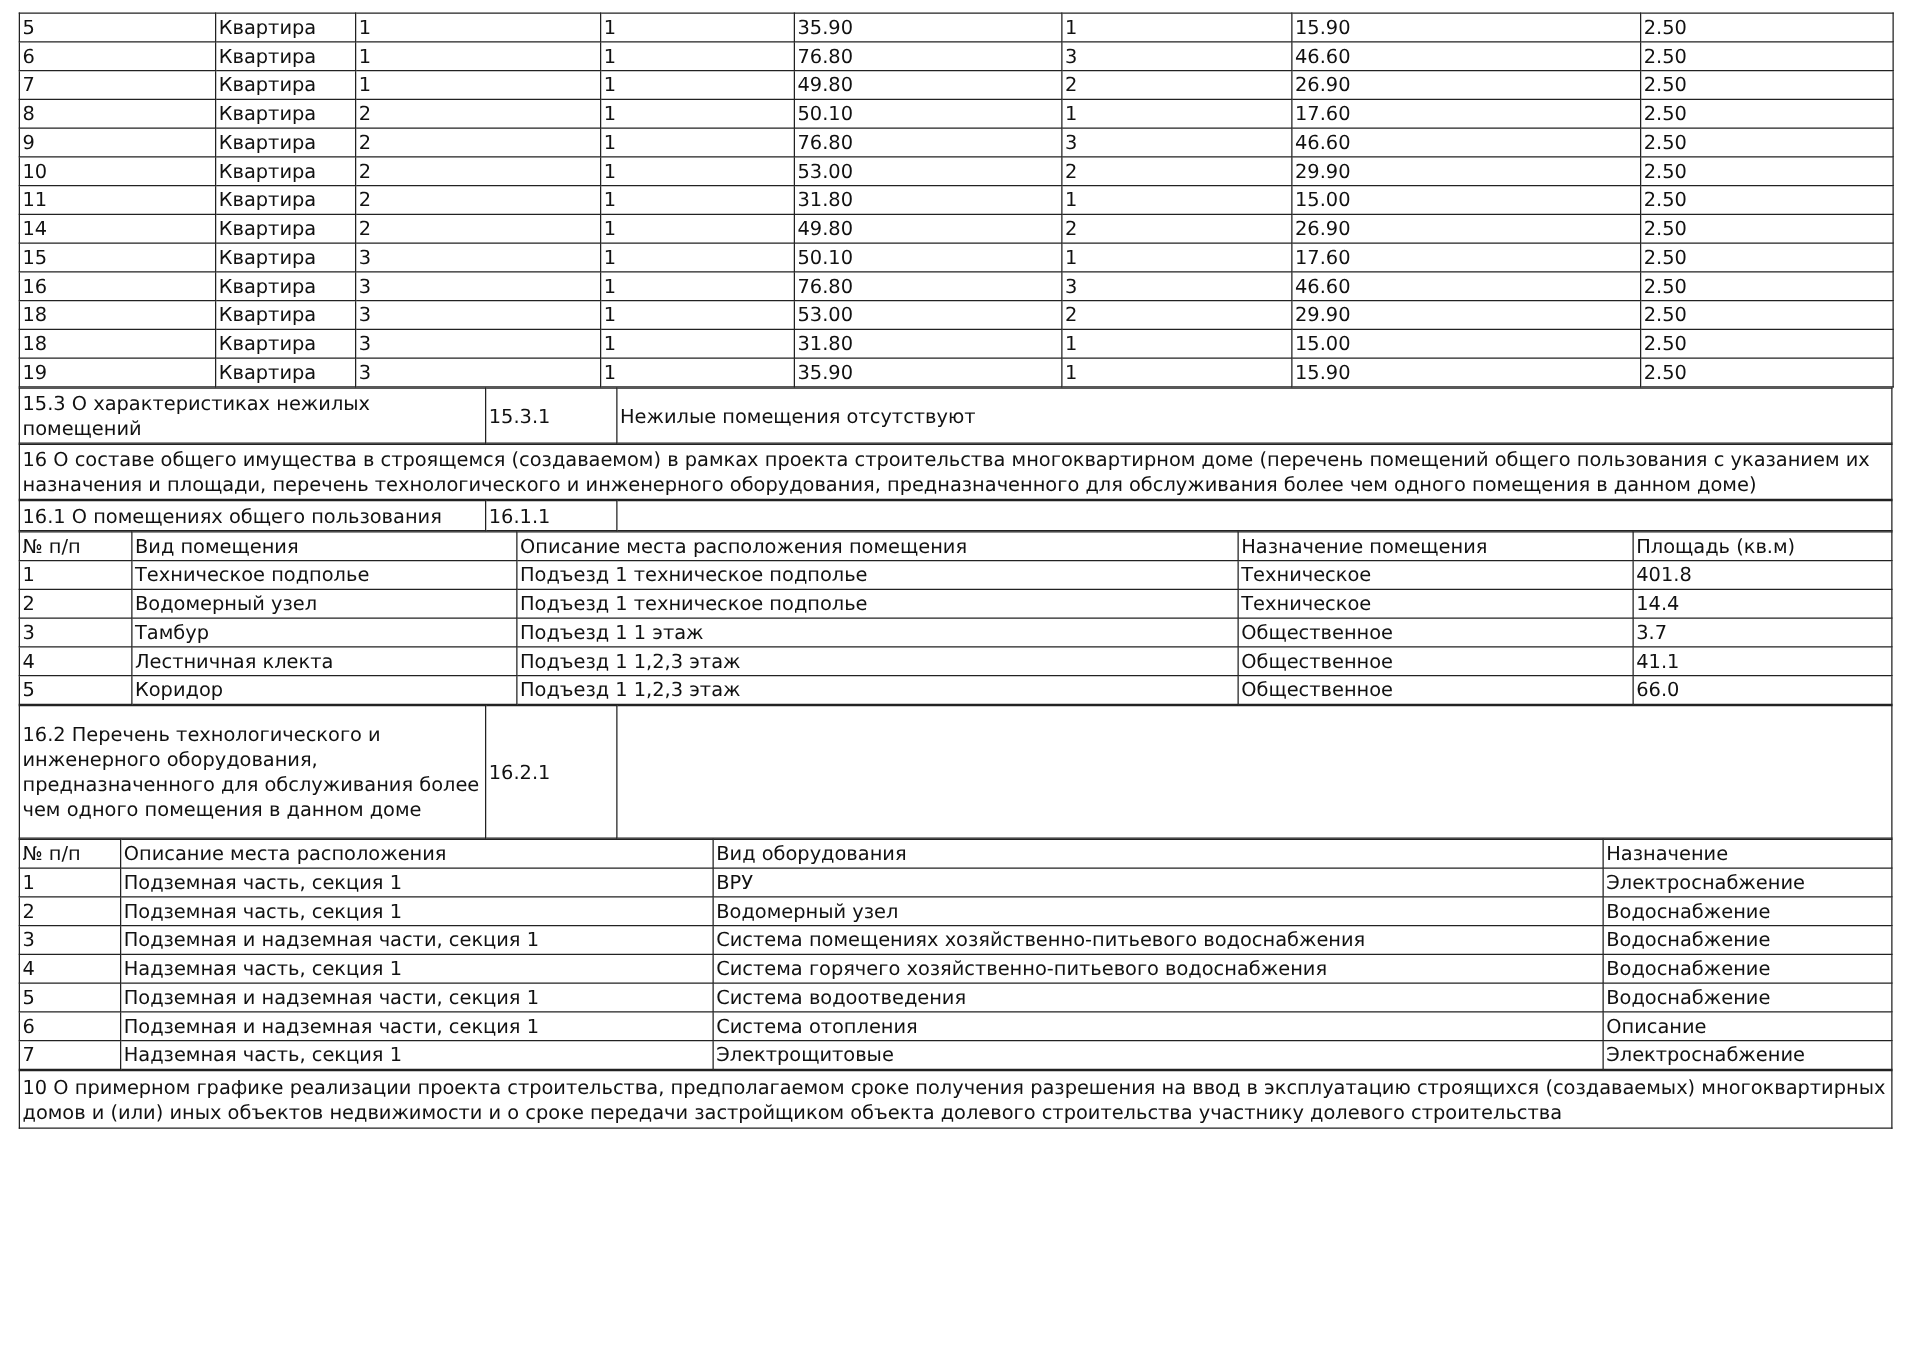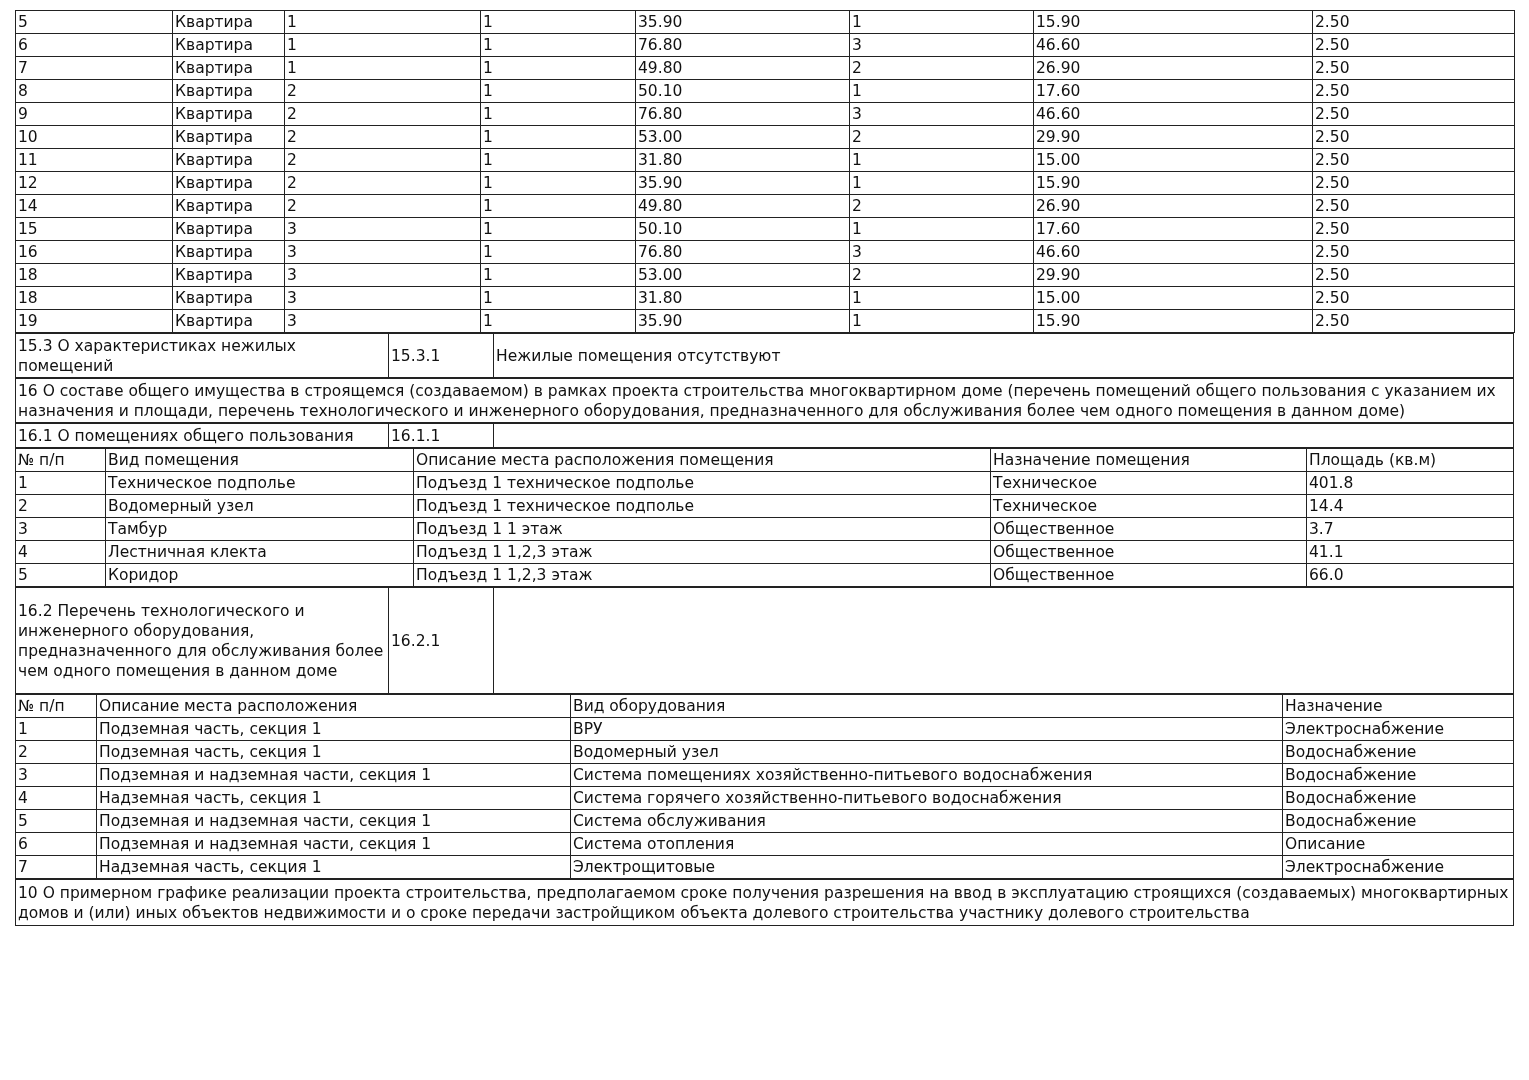--- a/index.html
+++ b/index.html
@@ -94,30 +94,20 @@
           <td>11</td>
           <td>Квартира</td>
           <td>2</td>
           <td>1</td>
           <td>31.80</td>
           <td>1</td>
           <td>15.00</td>
           <td>2.50</td>
         </tr>
         <tr class="apt">
-          <td>12</td>
-          <td>Квартира</td>
-          <td>2</td>
-          <td>1</td>
-          <td>35.90</td>
-          <td>1</td>
-          <td>15.90</td>
-          <td>2.50</td>
-        </tr>
-        <tr class="apt">
           <td>14</td>
           <td>Квартира</td>
           <td>2</td>
           <td>1</td>
           <td>49.80</td>
           <td>2</td>
           <td>26.90</td>
           <td>2.50</td>
         </tr>
         <tr class="apt">
@@ -318,21 +308,21 @@
         </tr>
         <tr class="apt">
           <td>4</td>
           <td>Надземная часть, секция 1</td>
           <td>Система горячего хозяйственно-питьевого водоснабжения</td>
           <td>Водоснабжение</td>
         </tr>
         <tr class="apt">
           <td>5</td>
           <td>Подземная и надземная части, секция 1</td>
-          <td>Система обслуживания</td>
+          <td>Система водоотведения</td>
           <td>Водоснабжение</td>
         </tr>
         <tr class="apt">
           <td>6</td>
           <td>Подземная и надземная части, секция 1</td>
           <td>Система отопления</td>
           <td>Описание</td>
         </tr>
         <tr class="apt">
           <td>7</td>

